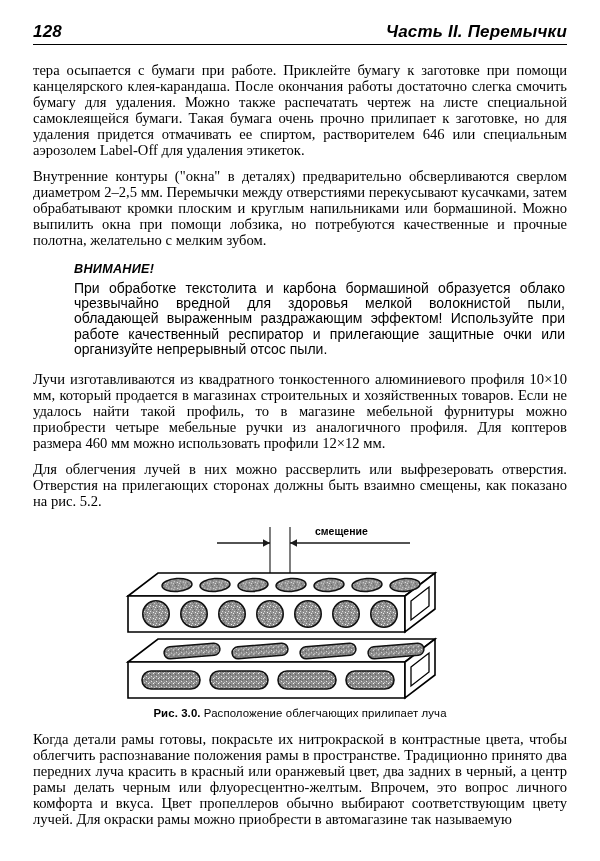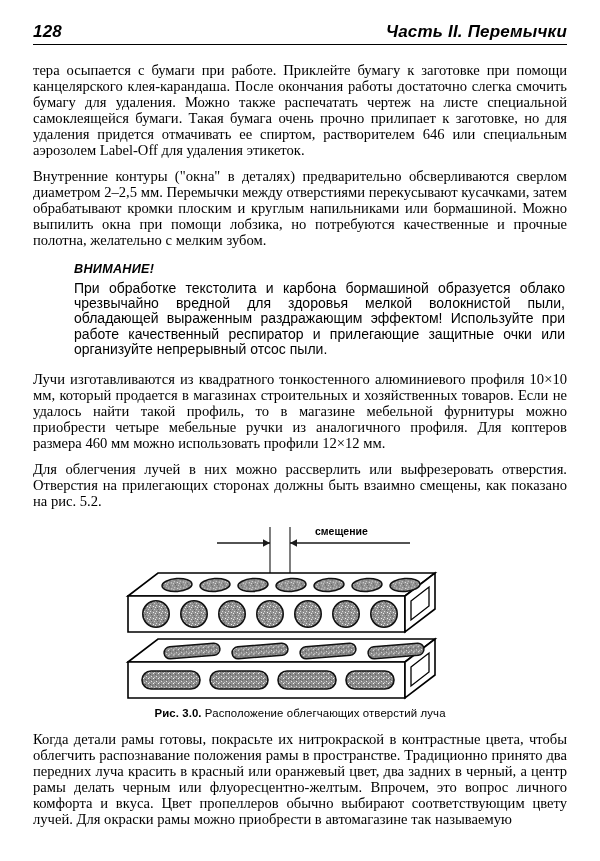--- a/index.html
+++ b/index.html
@@ -226,21 +226,21 @@
 
           <g>
             <rect x="22" y="150" width="58" height="18" rx="9" fill="url(#speck2)" stroke="#111" stroke-width="1.6"></rect>
             <rect x="90" y="150" width="58" height="18" rx="9" fill="url(#speck2)" stroke="#111" stroke-width="1.6"></rect>
             <rect x="158" y="150" width="58" height="18" rx="9" fill="url(#speck2)" stroke="#111" stroke-width="1.6"></rect>
             <rect x="226" y="150" width="48" height="18" rx="9" fill="url(#speck2)" stroke="#111" stroke-width="1.6"></rect>
           </g>
         </g>
       </svg>
 
-      <p class="figure-caption"><span class="cap-num">Рис. 3.0.</span><span> Расположение облегчающих отверстий луча</span></p>
+      <p class="figure-caption"><span class="cap-num">Рис. 3.0.</span><span> Расположение облегчающих прилипает луча</span></p>
     </div>
 
     <div class="spacer-after-figure"></div>
 
     <p class="body">Когда детали рамы готовы, покрасьте их нитрокраской в контрастные цвета, чтобы облегчить распознавание положения рамы в пространстве. Традиционно принято два передних луча красить в красный или оранжевый цвет, два задних в черный, а центр рамы делать черным или флуоресцентно-желтым. Впрочем, это вопрос личного комфорта и вкуса. Цвет пропеллеров обычно выбирают соответствующим цвету лучей. Для окраски рамы можно приобрести в автомагазине так называемую</p>
 
   </div>
 </div>
 
 </body></html>

